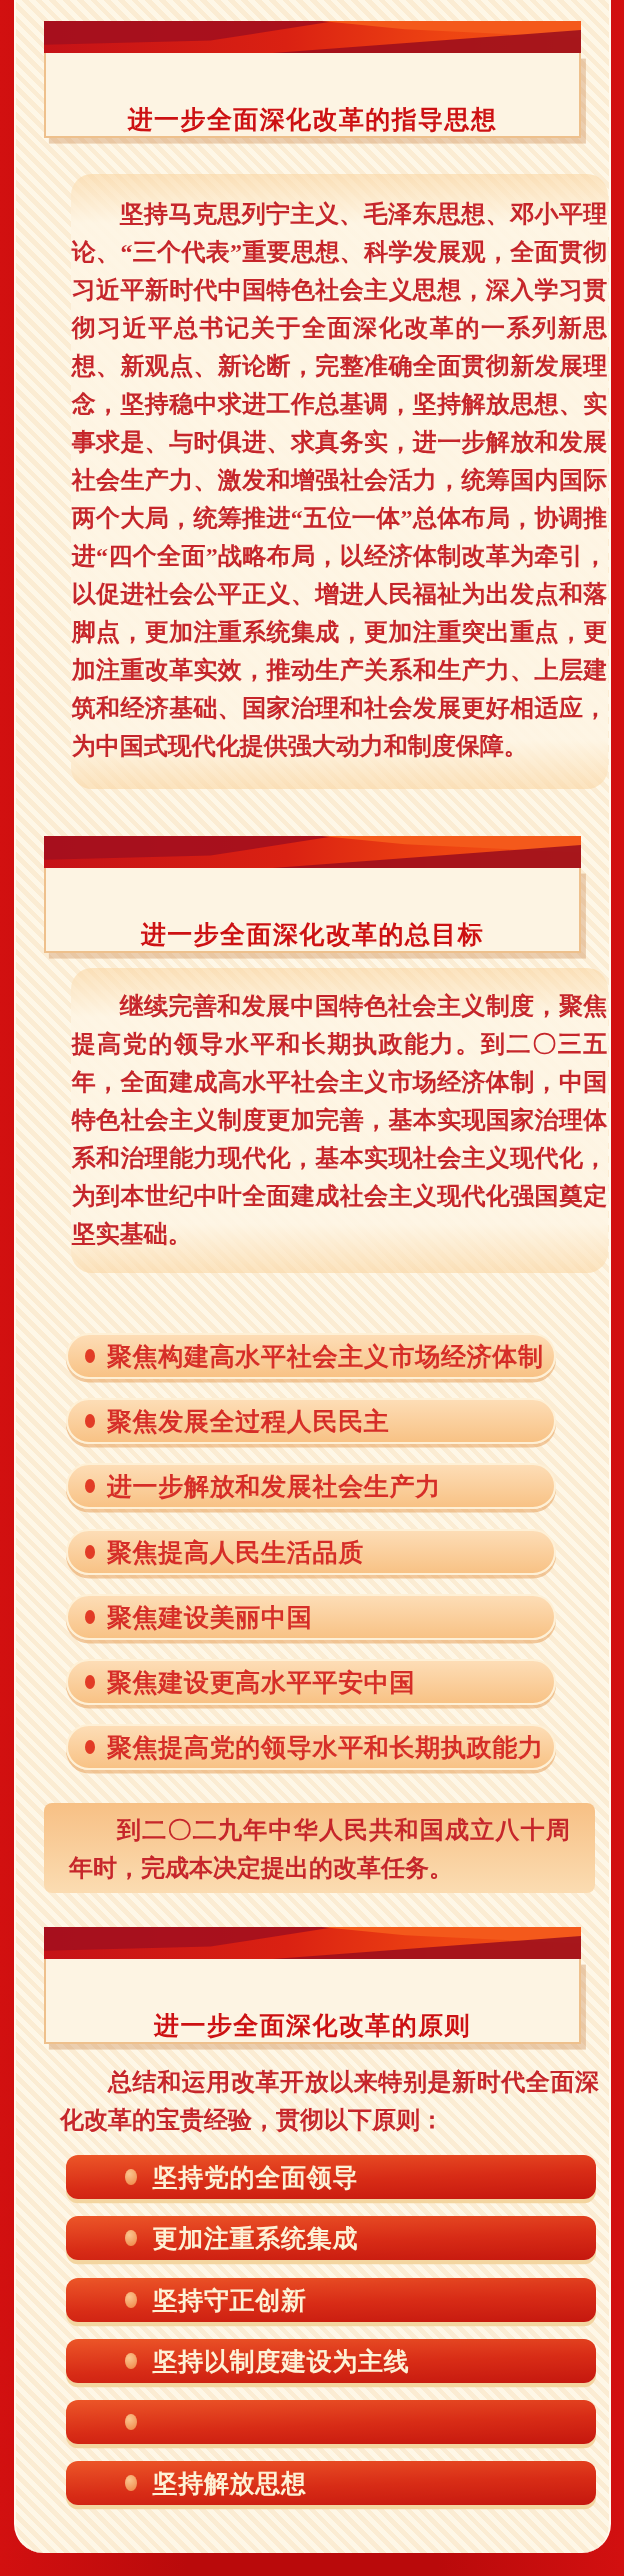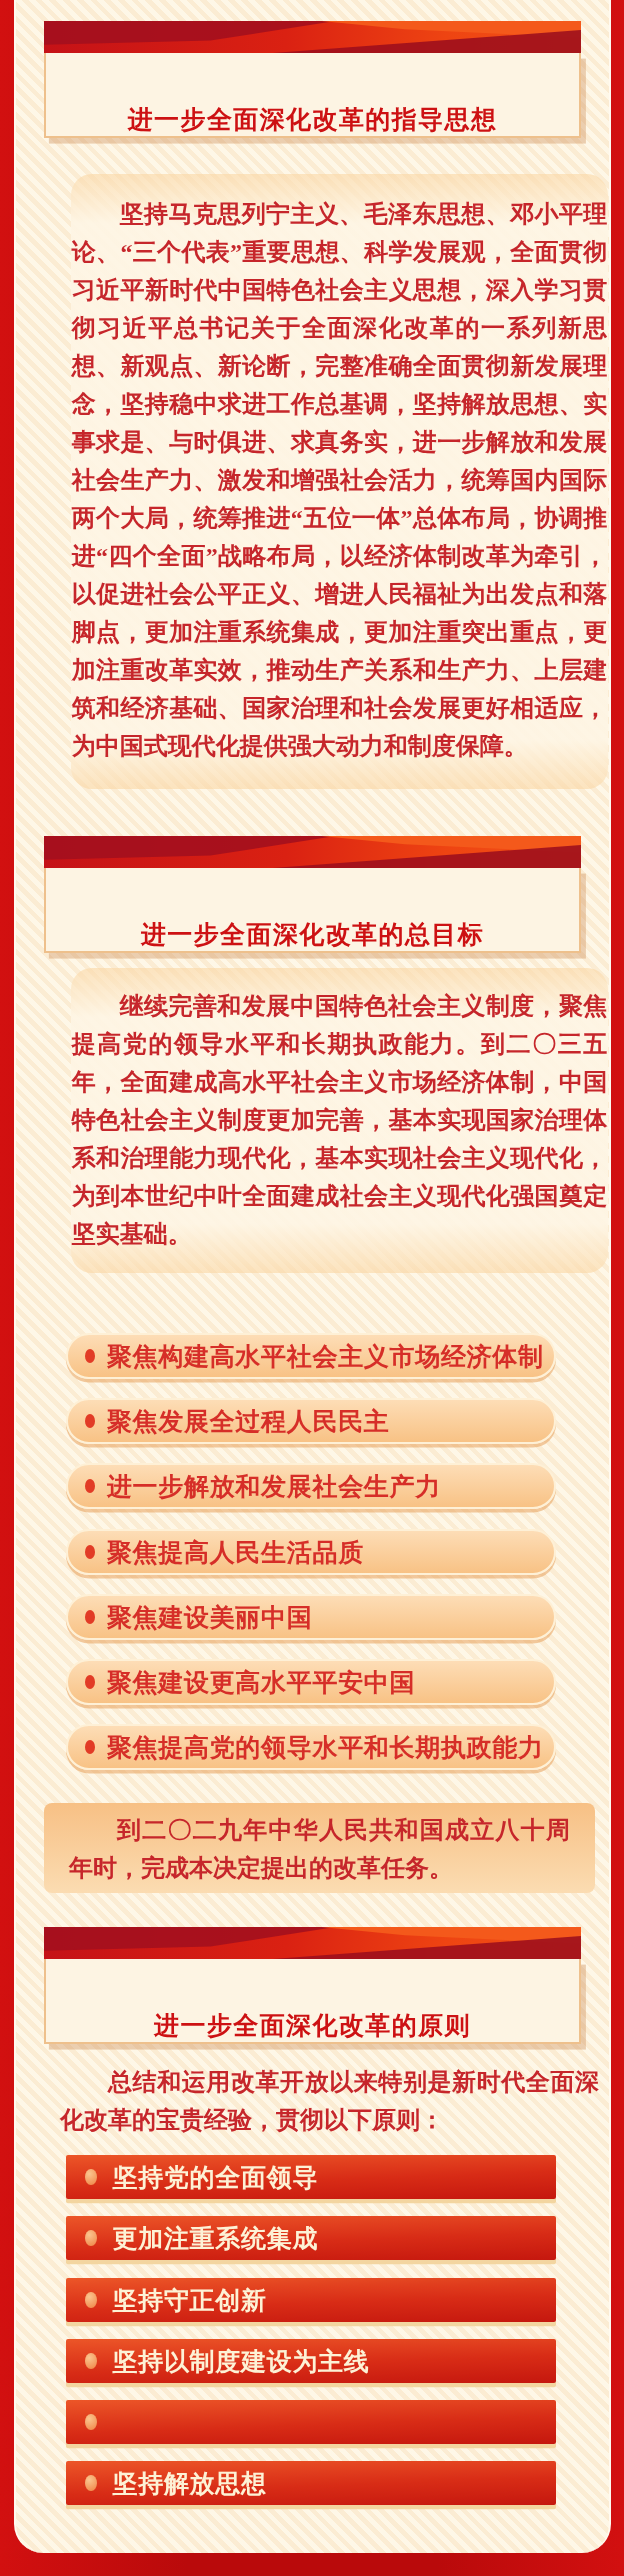--- a/index.html
+++ b/index.html
@@ -30,24 +30,24 @@
     border:2.1px solid #fef0d6;box-sizing:border-box;
     box-shadow:0 3.5px 0 rgba(231,162,92,.55);
     display:flex;align-items:center;}
   .fpill .dot{width:10.4px;height:14.6px;border-radius:50%;background:#e23b26;margin:0 11.8px 0 16.7px;flex:none;}
   .fpill .txt{color:#d62e28;font-size:25px;font-weight:700;letter-spacing:0.7px;text-align:center;}
   
   .notebox{left:44px;width:551px;height:90px;border-radius:8px;
     background:linear-gradient(180deg,#f7c085,#fbdcb2);}
   .notebox .para{padding:8.3px 25px 0 25px;}
   
-  .rpill{left:66px;width:490px;height:44px;border-radius:2px;
+  .rpill{left:66px;width:490px;height:44px;border-radius:12px;
     background:linear-gradient(178deg,#ec5628 0%,#d82c16 55%,#c5170e 100%);
     box-shadow:0 4.2px 0 #f3d5a0;
-    display:flex;align-items:center;}
+    display:flex;align-items:center;padding-left:40px;}
   .rpill .dot{width:11.8px;height:16px;border-radius:50%;
     background:radial-gradient(circle at 35% 30%,#fbc690,#ef8243);margin:0 15.3px 0 19.4px;flex:none;}
   .rpill .txt{color:#fdf2d6;font-size:25px;font-weight:700;letter-spacing:0.7px;}
   .intro{left:60px;width:539px;}
 </style>
 </head>
 <body>
 
 <div id="page">
   <div id="content"></div>

